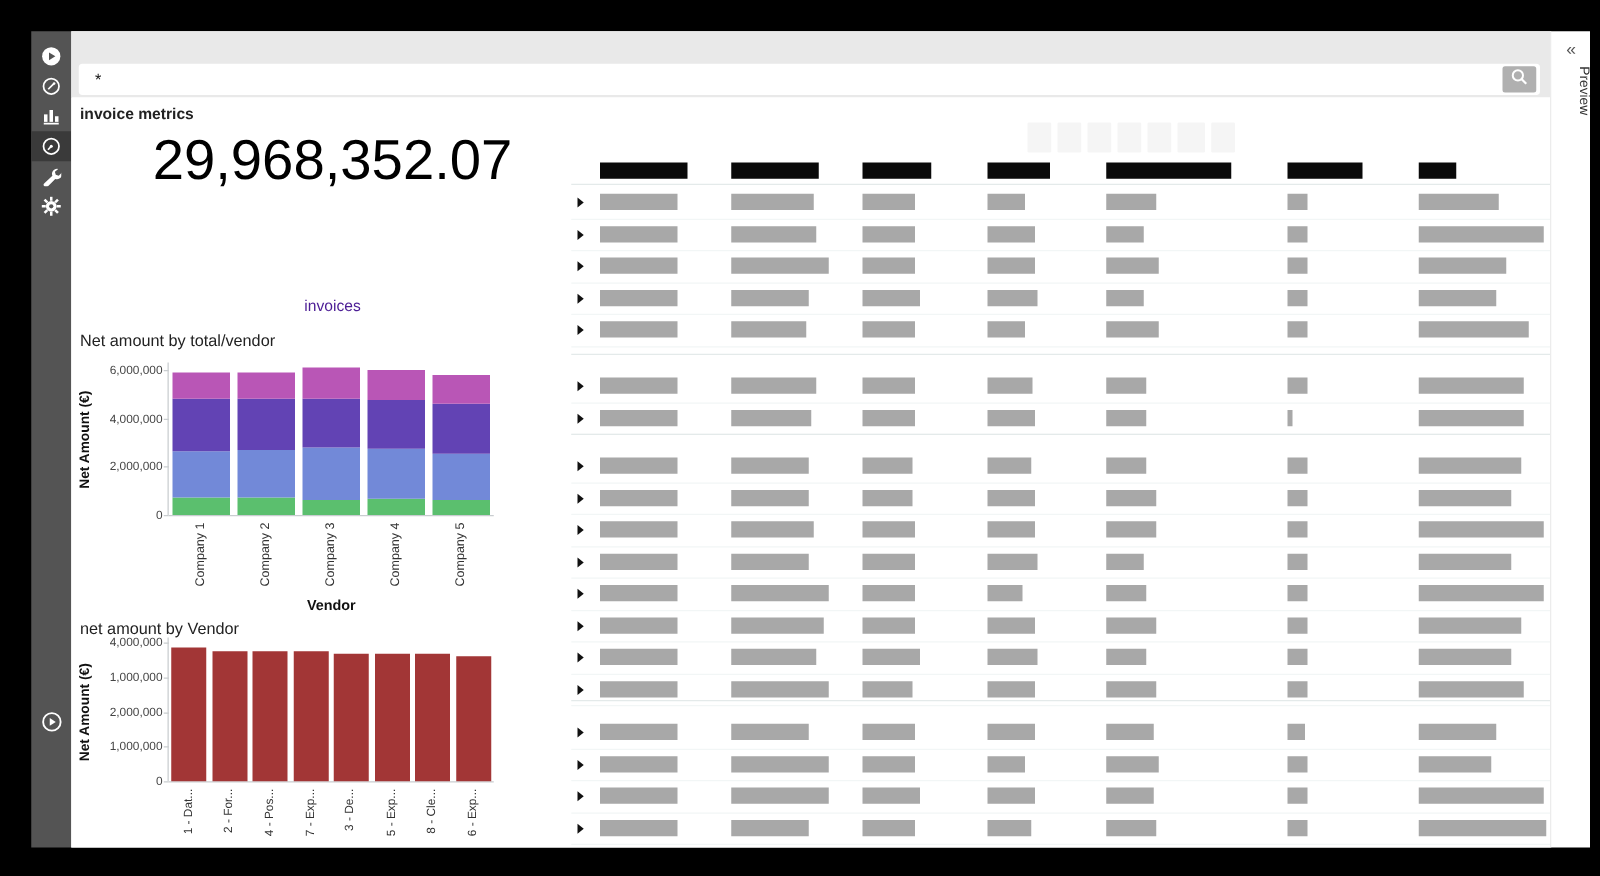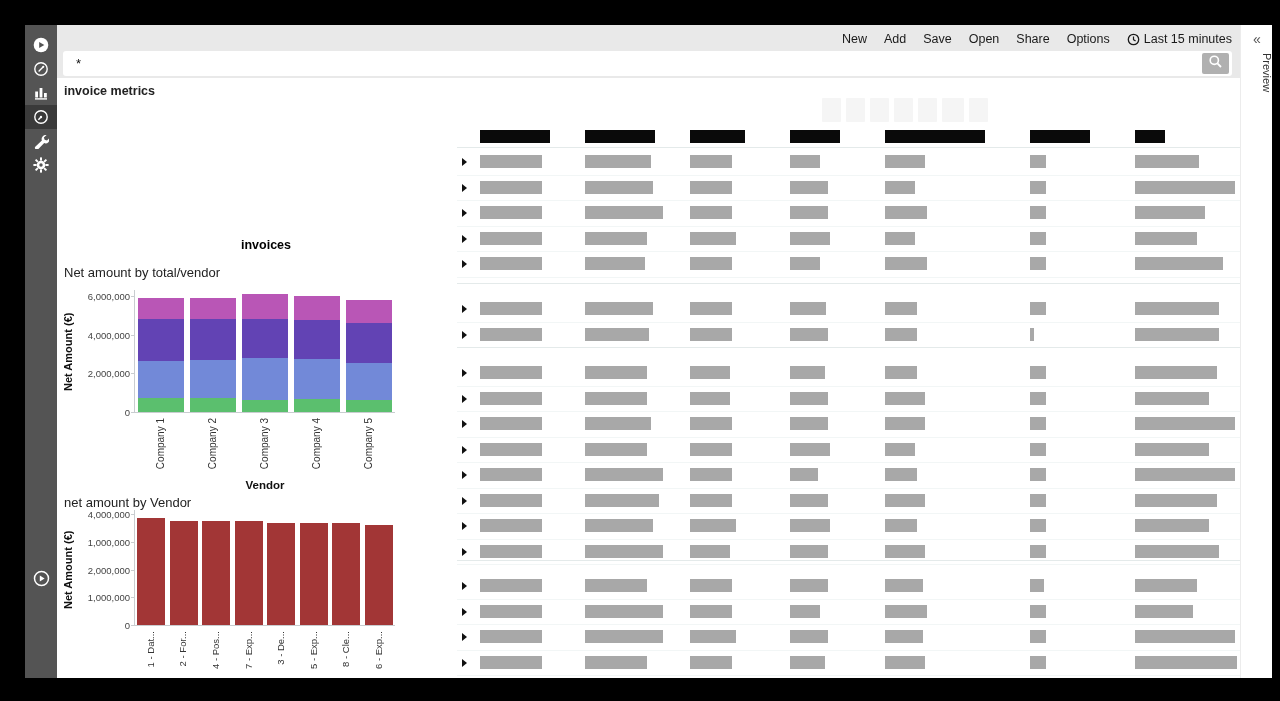--- a/index.html
+++ b/index.html
@@ -24,21 +24,21 @@
   .search-btn{position:absolute;right:11px;top:28px;width:27px;height:21px;background:#b0b0b0;border-radius:2px;
     display:flex;align-items:center;justify-content:center;cursor:pointer;}
 
   .content{position:absolute;left:0;top:53px;width:1183px;height:600px;background:#fff;overflow:hidden;}
   .dash-title{position:absolute;left:7px;top:6px;font-size:12.5px;font-weight:700;color:#222;}
 
   .sv-box{position:absolute;left:9px;width:400px;text-align:center;color:#000;}
   .sv1{top:24px;font-size:45px;}
   .sl1{top:79px;font-size:12.5px;color:#333;}
   .sv2{top:110px;font-size:44px;}
-  .sl2{top:160px;font-size:12.5px;font-weight:700;color:#000000;}
+  .sl2{top:160px;font-size:12.5px;font-weight:400;color:#4c1d95;}
 
   .c-title{position:absolute;left:7px;font-size:13px;color:#222;}
   .axisline{position:absolute;background:#c9cdd0;}
   .ytick{position:absolute;width:68px;text-align:right;font-size:9.5px;color:#444;}
   .bar{position:absolute;}
   .rlab{position:absolute;width:0;height:0;}
   .rlab span{position:absolute;top:0;right:0;transform:rotate(-90deg);transform-origin:top right;
     white-space:nowrap;font-size:10px;color:#333;}
   .ytitle{position:absolute;writing-mode:vertical-rl;transform:rotate(180deg);text-align:center;
     font-size:11px;font-weight:700;color:#111;}
@@ -130,51 +130,35 @@
       <div class="nav-footer">
         <span><svg width="17" height="17" viewBox="0 0 17 17">
             <circle cx="8.5" cy="8.5" r="7" fill="none" stroke="#fff" stroke-width="1.5"></circle>
             <path d="M6.8 5.4 L11.6 8.5 L6.8 11.6 Z" fill="#fff"></path>
           </svg></span>
       </div>
     </div>
 
   <div class="main">
     <div class="toolbar">
-      <div class="menu" id="menu">
-          <span class="menu-item">New</span>
-          <span class="menu-item">Add</span>
-          <span class="menu-item">Save</span>
-          <span class="menu-item">Open</span>
-          <span class="menu-item">Share</span>
-          <span class="menu-item">Options</span>
-          <span class="time-range">
-            <span style="display:flex">
-              <svg width="13" height="13" viewBox="0 0 14 14">
-                <circle cx="7" cy="7" r="5.6" fill="none" stroke="#1a1a1a" stroke-width="1.4"></circle>
-                <path d="M7 3.8 V7.2 L9.2 8.5" fill="none" stroke="#1a1a1a" stroke-width="1.3"></path>
-              </svg>
-            </span>
-            <span>Last 15 minutes</span>
-          </span>
-        </div>
       <input class="search-input" value="*" style="">
       <div class="search-btn">
         <span>
           <svg width="15" height="15" viewBox="0 0 15 15">
               <circle cx="6.3" cy="6.3" r="4.1" fill="none" stroke="#fff" stroke-width="1.6"></circle>
               <line x1="9.4" y1="9.4" x2="13" y2="13" stroke="#fff" stroke-width="1.8"></line>
             </svg>
         </span>
       </div>
     </div>
 
     <div class="content">
       <div class="dash-title">invoice metrics</div>
 
+      <div class="sv-box sv1">29,968,352.07</div>
       <div class="sv-box sl2">invoices</div>
 
       <div class="c-title" style="top:187px">Net amount by total/vendor</div>
       <div id="chart1">
           <div class="axisline" style="left: 77px; top: 212px; width: 1px; height: 122px;"></div>
           <div class="axisline" style="left: 78px; top: 334px; width: 260px; height: 1px;"></div>
           <div class="ytick" style="left: 5px; top: 329px;">0</div>
           <div class="axisline" style="left: 74px; top: 334px; width: 4px; height: 1px;"></div>
           <div class="ytick" style="left: 5px; top: 290.333px;">2,000,000</div>
           <div class="axisline" style="left: 74px; top: 295.333px; width: 4px; height: 1px;"></div>

